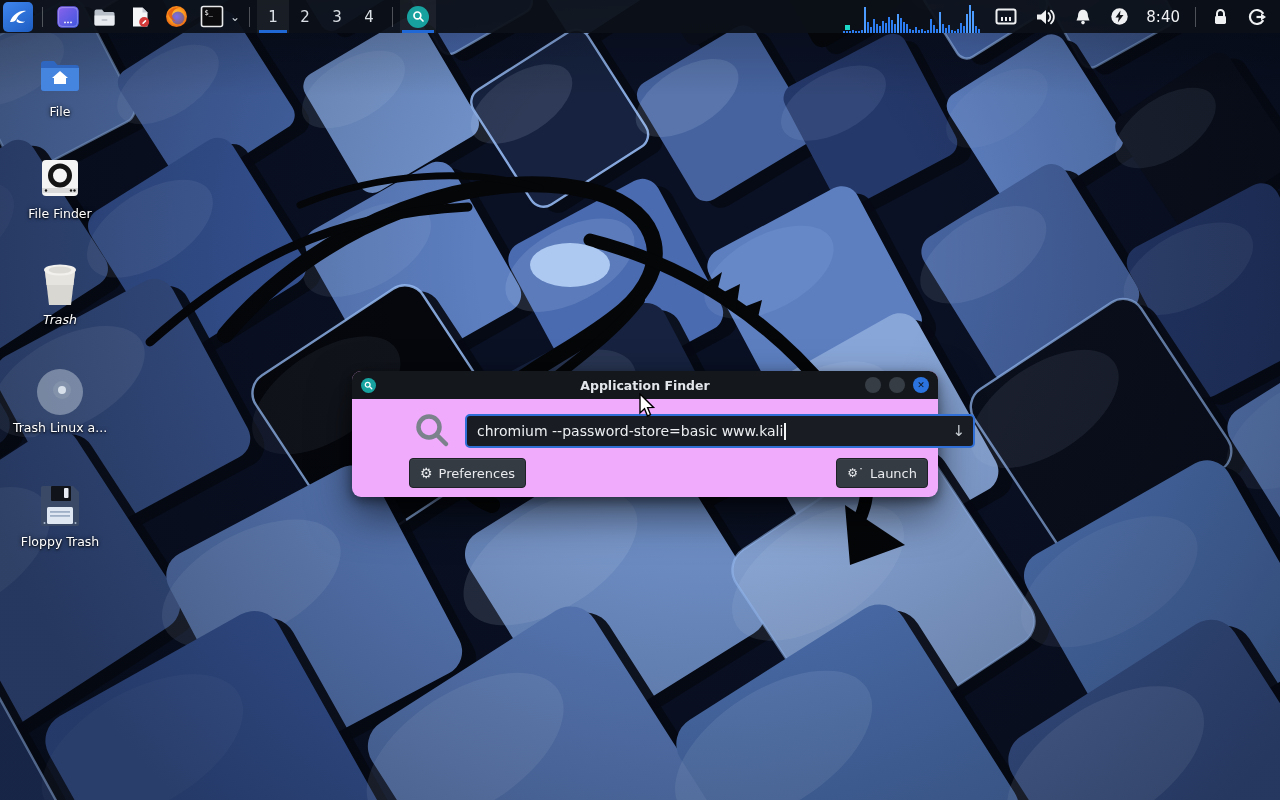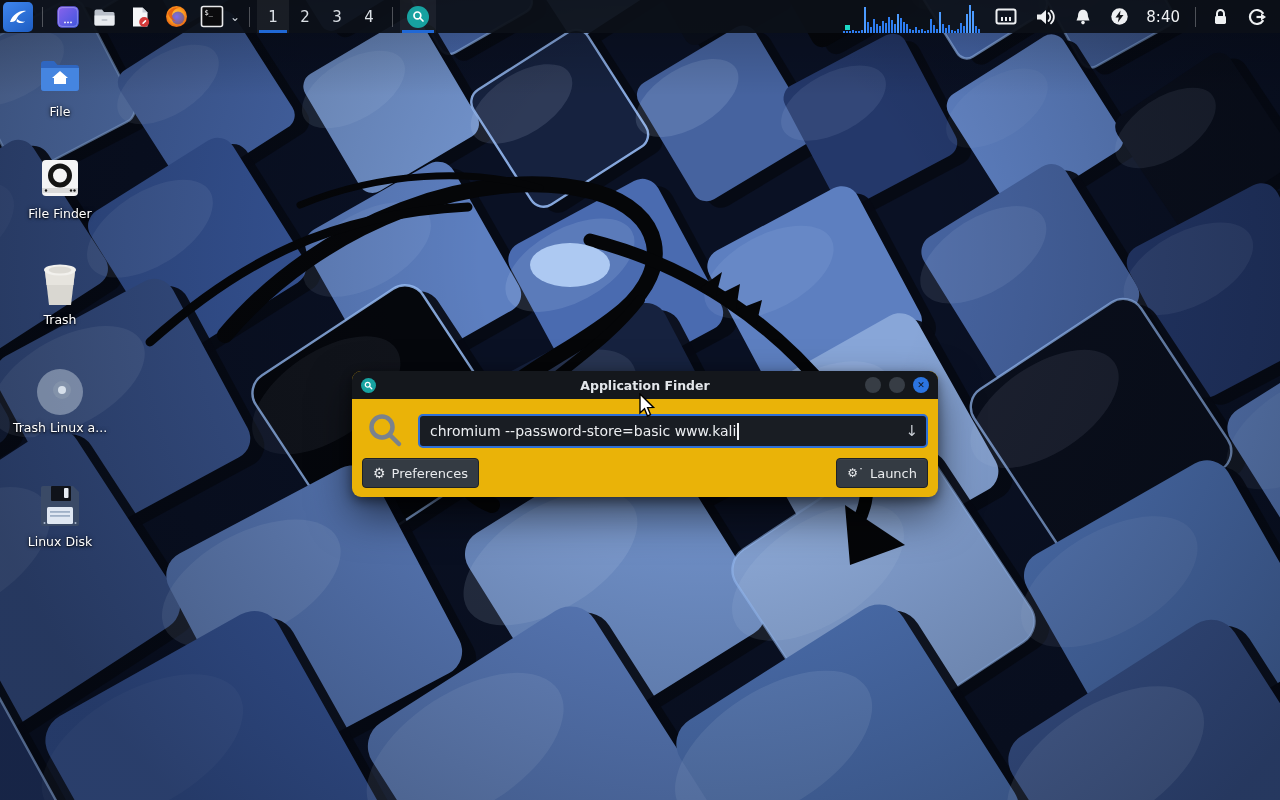--- a/index.html
+++ b/index.html
@@ -33,30 +33,30 @@
   .tray-ic{margin:0 9px;flex:none;display:flex;align-items:center;justify-content:center;}
   .clock{color:#eef0f2;font-size:15px;margin:0 8px;flex:none;}
   
   .dicons{position:absolute;left:8px;top:0;width:104px;z-index:5;}
   .dicon{position:absolute;left:0;width:104px;display:flex;flex-direction:column;align-items:center;}
   .dicon .art{height:48px;display:flex;align-items:center;justify-content:center;}
   .dicon .lbl{margin-top:4px;color:#fff;font-size:12.5px;text-shadow:0 1px 2px rgba(0,0,0,.9),0 0 4px rgba(0,0,0,.7);
     white-space:nowrap;}
   
   .finder{position:absolute;left:352px;top:371px;width:586px;height:126px;z-index:60;
-    border-radius:9px;background:#eab308;box-shadow:0 18px 42px rgba(0,0,0,.55),0 4px 12px rgba(0,0,0,.45);}
+    border-radius:9px;background:#f0abfc;box-shadow:0 18px 42px rgba(0,0,0,.55),0 4px 12px rgba(0,0,0,.45);}
   .titlebar{height:28px;background:#14171c;border-radius:9px 9px 0 0;display:flex;align-items:center;position:relative;}
   .tb-icon{width:15px;height:15px;border-radius:50%;background:#17a2a0;margin-left:9px;flex:none;
     display:flex;align-items:center;justify-content:center;}
   .tb-title{position:absolute;left:0;right:0;text-align:center;color:#e3e6ea;font-size:12.5px;font-weight:bold;}
   .tb-btns{margin-left:auto;display:flex;align-items:center;gap:8px;margin-right:9px;z-index:2;}
   .wbtn{width:16px;height:16px;border-radius:50%;background:#373d45;}
   .wbtn.close{background:#2b74e0;color:#10141b;font-size:9px;font-weight:bold;
     display:flex;align-items:center;justify-content:center;line-height:1;}
-  .fbody{position:relative;height:98px;}
+  .fbody{position:relative;height:98px;margin-left:47px;}
   .big-mag{position:absolute;left:15px;top:13px;}
   .qinput{position:absolute;left:66px;top:15px;width:506px;height:30px;background:#191d23;
     border:2px solid #2f6fd6;border-radius:5px;display:flex;align-items:center;}
   .qtext{color:#eceef1;font-size:14px;margin-left:10px;white-space:nowrap;}
   .caret{width:1.5px;height:17px;background:#f2f3f5;margin-left:1px;}
   .qdrop{margin-left:auto;margin-right:8px;color:#c7ccd3;font-size:15px;}
   .btn{position:absolute;bottom:9px;height:28px;background:#343b43;border:1px solid #1e2227;border-radius:4px;
     color:#e8eaed;font-size:13px;display:flex;align-items:center;padding:0 10px;
     box-shadow:inset 0 1px 0 rgba(255,255,255,.05);}
   .btn .bic{margin-right:6px;font-size:14px;line-height:1;}
@@ -626,21 +626,21 @@
           <rect x="2" y="2" width="36" height="36" rx="4" fill="#f4f4f5"></rect>
           <circle cx="20" cy="17.5" r="9.5" fill="none" stroke="#141414" stroke-width="5"></circle>
           <rect x="2" y="30" width="36" height="5" fill="#dadada"></rect>
           <circle cx="31" cy="32.5" r="1.2" fill="#141414"></circle>
             <circle cx="34.5" cy="32.5" r="1.2" fill="#141414"></circle>
             <circle cx="6" cy="32.5" r="1.2" fill="#141414"></circle>
         </svg>
       </div>
       <div class="lbl">File Finder</div>
     </div>
-    <div class="dicon" style="top:260px;">
+    <div class="dicon" style="top:260px;font-style:italic;">
       <div class="art">
         <svg width="44" height="46" viewBox="0 0 44 46">
           <path d="M7 10 L37 10 L33 44 L11 44 Z" fill="#d9d7d1"></path>
           <path d="M7 10 L37 10 L35.5 24 L8.5 24 Z" fill="#e6e4de"></path>
           <ellipse cx="22" cy="9" rx="16" ry="5.5" fill="#f2f1ed"></ellipse>
           <ellipse cx="22" cy="9" rx="11.5" ry="3.5" fill="#dddbd5"></ellipse>
         </svg>
       </div>
       <div class="lbl">Trash</div>
     </div>
@@ -660,21 +660,21 @@
           <path d="M4 2 H34 L40 8 V40 Q40 42 38 42 H4 Q2 42 2 40 V4 Q2 2 4 2 Z" fill="#3a4a66"></path>
           <rect x="12" y="2" width="20" height="15" rx="1" fill="#10131a"></rect>
           <rect x="25" y="4" width="4.5" height="10" rx="1" fill="#e8edf5"></rect>
           <rect x="8" y="23" width="26" height="17" rx="1.5" fill="#dfe7f2"></rect>
           <rect x="11" y="27" width="20" height="1.8" fill="#9fb0c6"></rect>
           <rect x="11" y="31" width="20" height="1.8" fill="#9fb0c6"></rect>
           <circle cx="5.5" cy="39" r="1" fill="#aab8cc"></circle>
             <circle cx="36.5" cy="39" r="1" fill="#aab8cc"></circle>
         </svg>
       </div>
-      <div class="lbl">Linux Disk</div>
+      <div class="lbl">Floppy Trash</div>
     </div>
   </div>
 
   <div class="finder">
     <div class="titlebar">
       <span class="tb-icon">
         <svg width="9" height="9" viewBox="0 0 9 9">
             <circle cx="3.7" cy="3.7" r="2.4" fill="none" stroke="#fff" stroke-width="1.3"></circle>
             <line x1="5.5" y1="5.5" x2="7.8" y2="7.8" stroke="#fff" stroke-width="1.3" stroke-linecap="round"></line>
           </svg>

